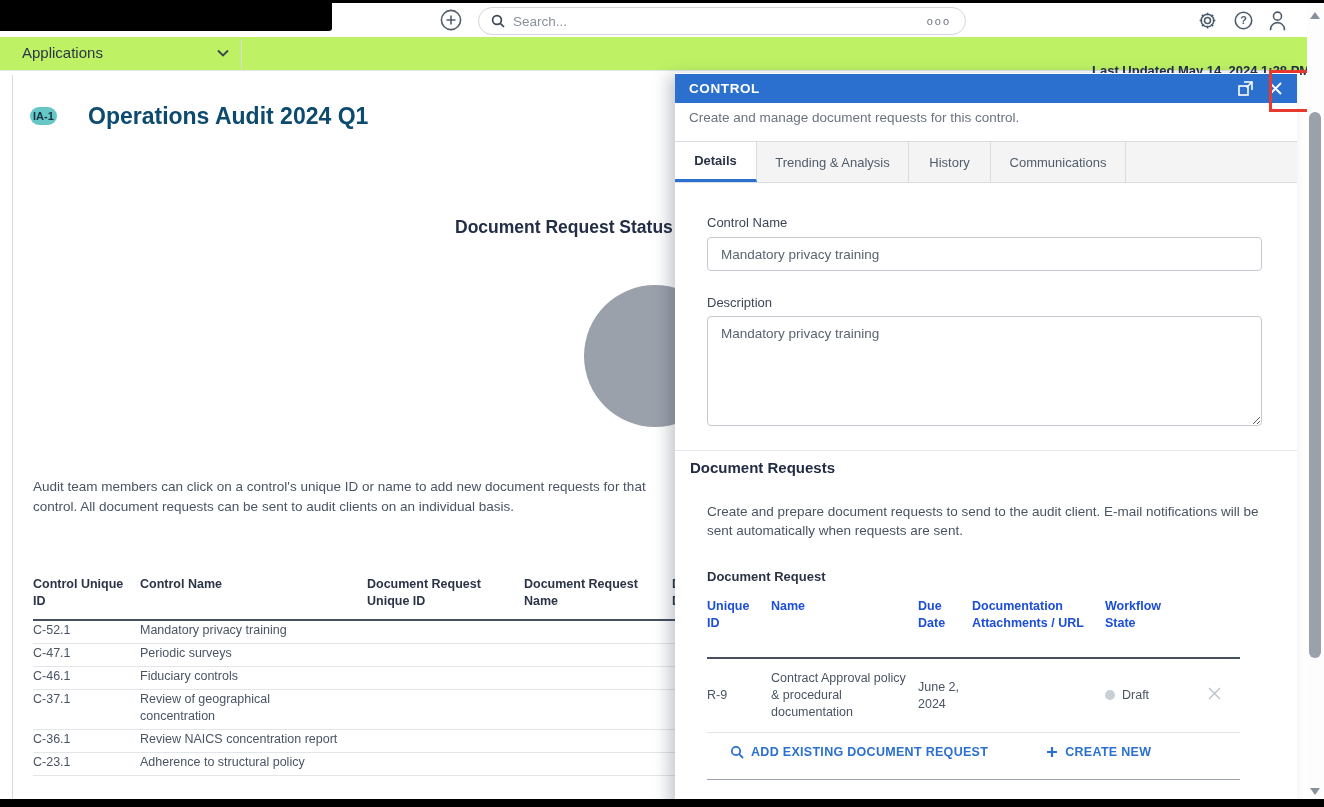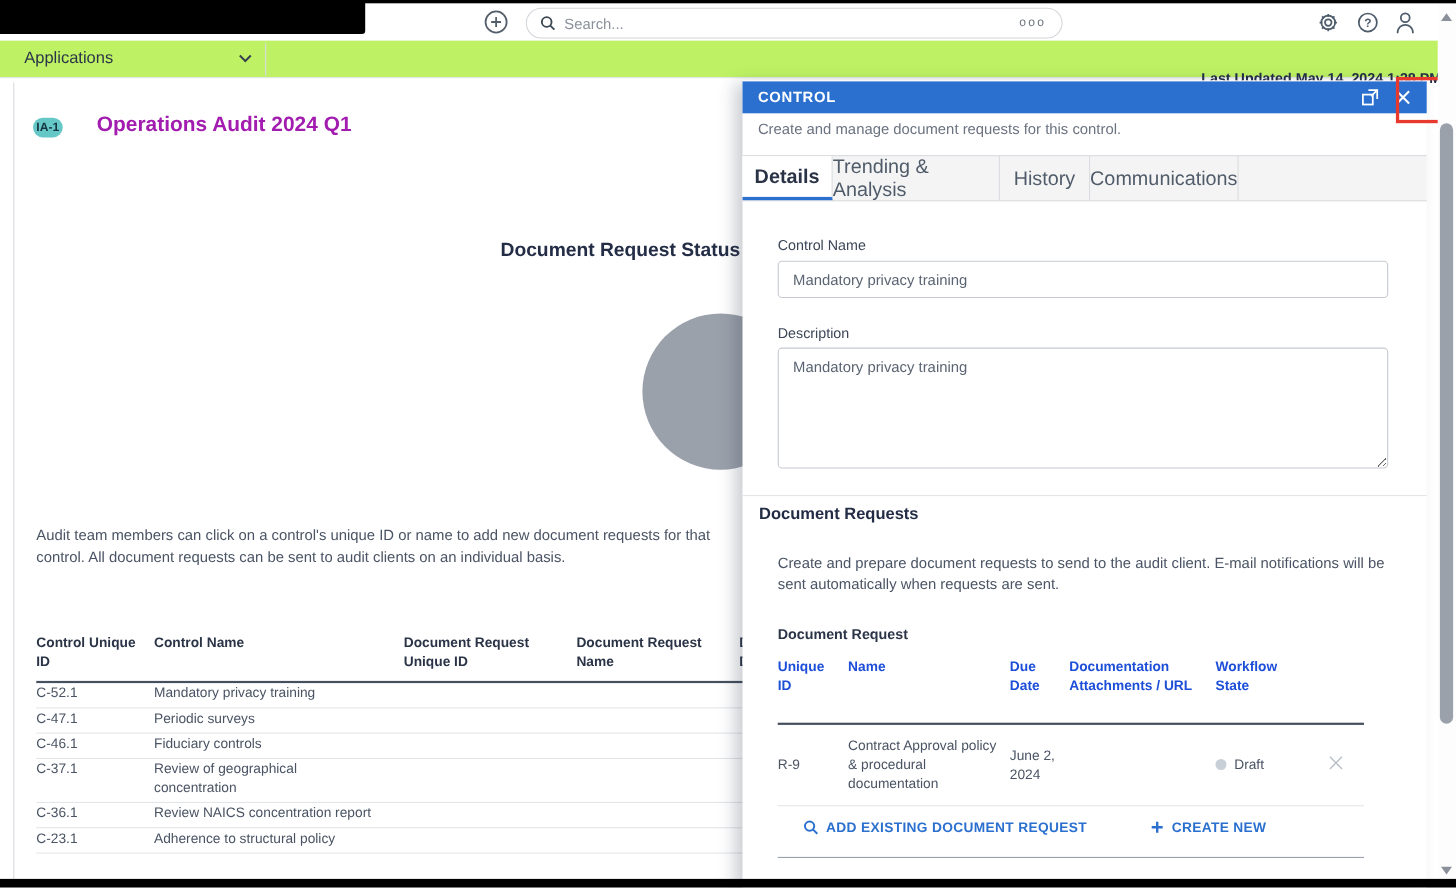--- a/index.html
+++ b/index.html
@@ -17,21 +17,21 @@
 
   
   .appbar{left:0;top:37px;width:1324px;height:33px;background:#bef264;border-bottom:1px solid #e3e5e8;z-index:3;}
   .appbar .label{position:absolute;left:22px;top:7px;font-size:15px;color:#2c3547;}
   .appdivider{position:absolute;left:241px;top:2px;width:1px;height:30px;background:#d9dbde;}
 
   
   .cardedge{left:12px;top:75px;width:1px;height:724px;background:#d8dade;z-index:1;}
   .badge{left:30px;top:107px;background:#66c7c7;color:#153340;font-size:11px;font-weight:bold;
     padding:3px 3px;border-radius:10px;z-index:1;}
-  .audit-title{left:88px;top:103px;font-size:19px;font-weight:bold;color:#a21caf;z-index:1;text-align:right;}
+  .audit-title{left:88px;top:103px;font-size:23px;font-weight:bold;color:#0c4a6e;z-index:1;text-align:right;}
   .chart-title{left:455px;top:217px;font-size:17.5px;font-weight:bold;color:#242d46;z-index:1;}
   .pie{left:584px;top:285px;width:142px;height:142px;border-radius:50%;background:#9ba1ab;z-index:1;}
   .intro{left:33px;top:477px;width:648px;font-size:13.5px;line-height:20px;color:#4a5464;z-index:1;}
   .lastupd{left:1092px;top:63px;font-size:13px;font-weight:bold;color:#242d46;z-index:4;white-space:nowrap;
     display:flex;align-items:center;gap:5px;}
 
   .mtable{left:33px;top:576px;width:666px;z-index:1;font-size:12.5px;}
   .mhead{display:grid;grid-template-columns:107px 227px 157px 148px 60px;
     font-weight:bold;color:#2b3447;line-height:17px;padding-bottom:9px;border-bottom:2px solid #454f5e;}
   .mrow{display:grid;grid-template-columns:107px 227px 157px 148px 60px;color:#4a5464;
@@ -44,21 +44,21 @@
     box-shadow:-7px 2px 14px rgba(40,50,70,.25);}
   .panel-head{position:absolute;left:0;top:1px;width:622px;height:29px;background:#2b70cf;display:flex;align-items:center;}
   .panel-title{color:#fff;font-weight:bold;font-size:13.5px;letter-spacing:.6px;margin-left:14px;}
   .panel-sub{position:absolute;left:14px;top:37px;font-size:13.5px;color:#6b7380;}
   .headbtns{margin-left:auto;display:flex;align-items:center;gap:14px;margin-right:14px;}
 
   .redbox{left:1269px;top:70px;width:36px;height:36px;border:3px solid #e8392f;z-index:7;}
 
   .tabs{position:absolute;left:0;top:68px;width:622px;height:42px;background:#f4f4f5;display:flex;
     border-top:1px solid #dadcdf;border-bottom:1px solid #dadcdf;box-sizing:border-box;}
-  .tab{height:100%;display:flex;align-items:center;justify-content:center;font-size:18px;color:#515c6a;
+  .tab{height:100%;display:flex;align-items:center;justify-content:center;font-size:13px;color:#515c6a;
     border-right:1px solid #dadcdf;box-sizing:border-box;}
   .tab.active{background:#fff;color:#2a3346;font-weight:bold;border-bottom:3px solid #2b70cf;}
 
   .flabel{position:absolute;font-size:13px;color:#3c4657;}
   .finput{position:absolute;left:32px;width:527px;height:32px;border:1px solid #c6cad0;border-radius:4px;
     font-family:"Liberation Sans","DejaVu Sans",sans-serif;font-size:13.5px;color:#5a6472;padding:0 13px;background:#fff;}
   .ftext{position:absolute;left:32px;width:527px;height:90px;border:1px solid #c6cad0;border-radius:4px;
     font-family:"Liberation Sans","DejaVu Sans",sans-serif;font-size:13.5px;color:#5a6472;padding:9px 13px;
     background:#fff;resize:both;overflow:auto;}
   .pdivider{position:absolute;left:0;top:377px;width:622px;height:1px;background:#e4e6e9;}

